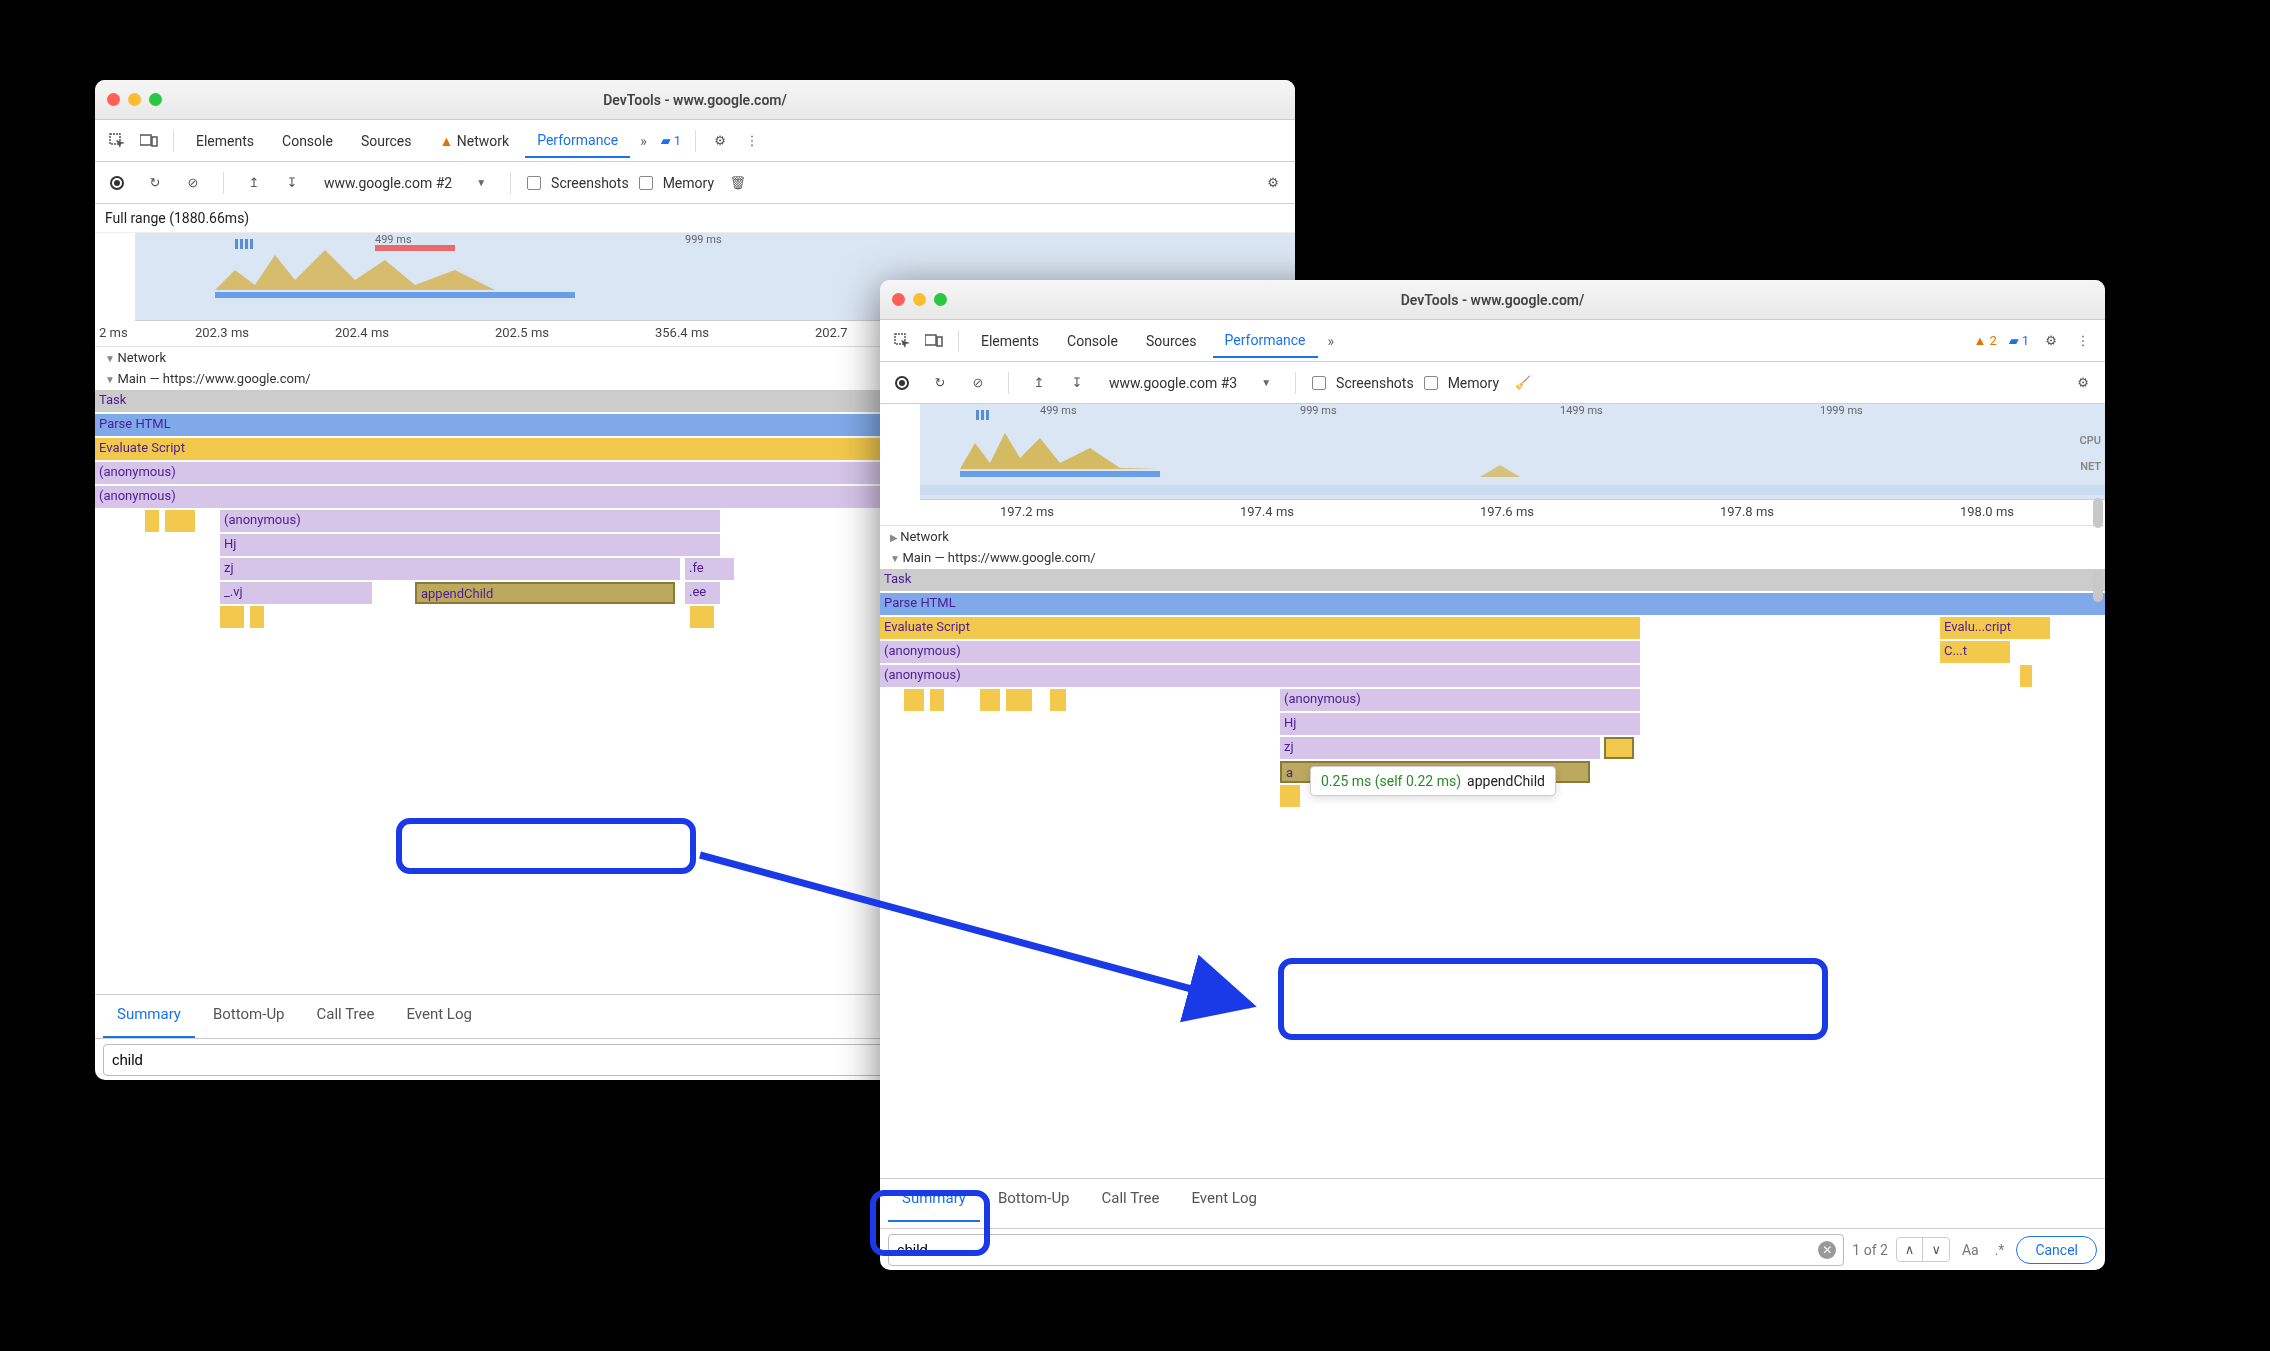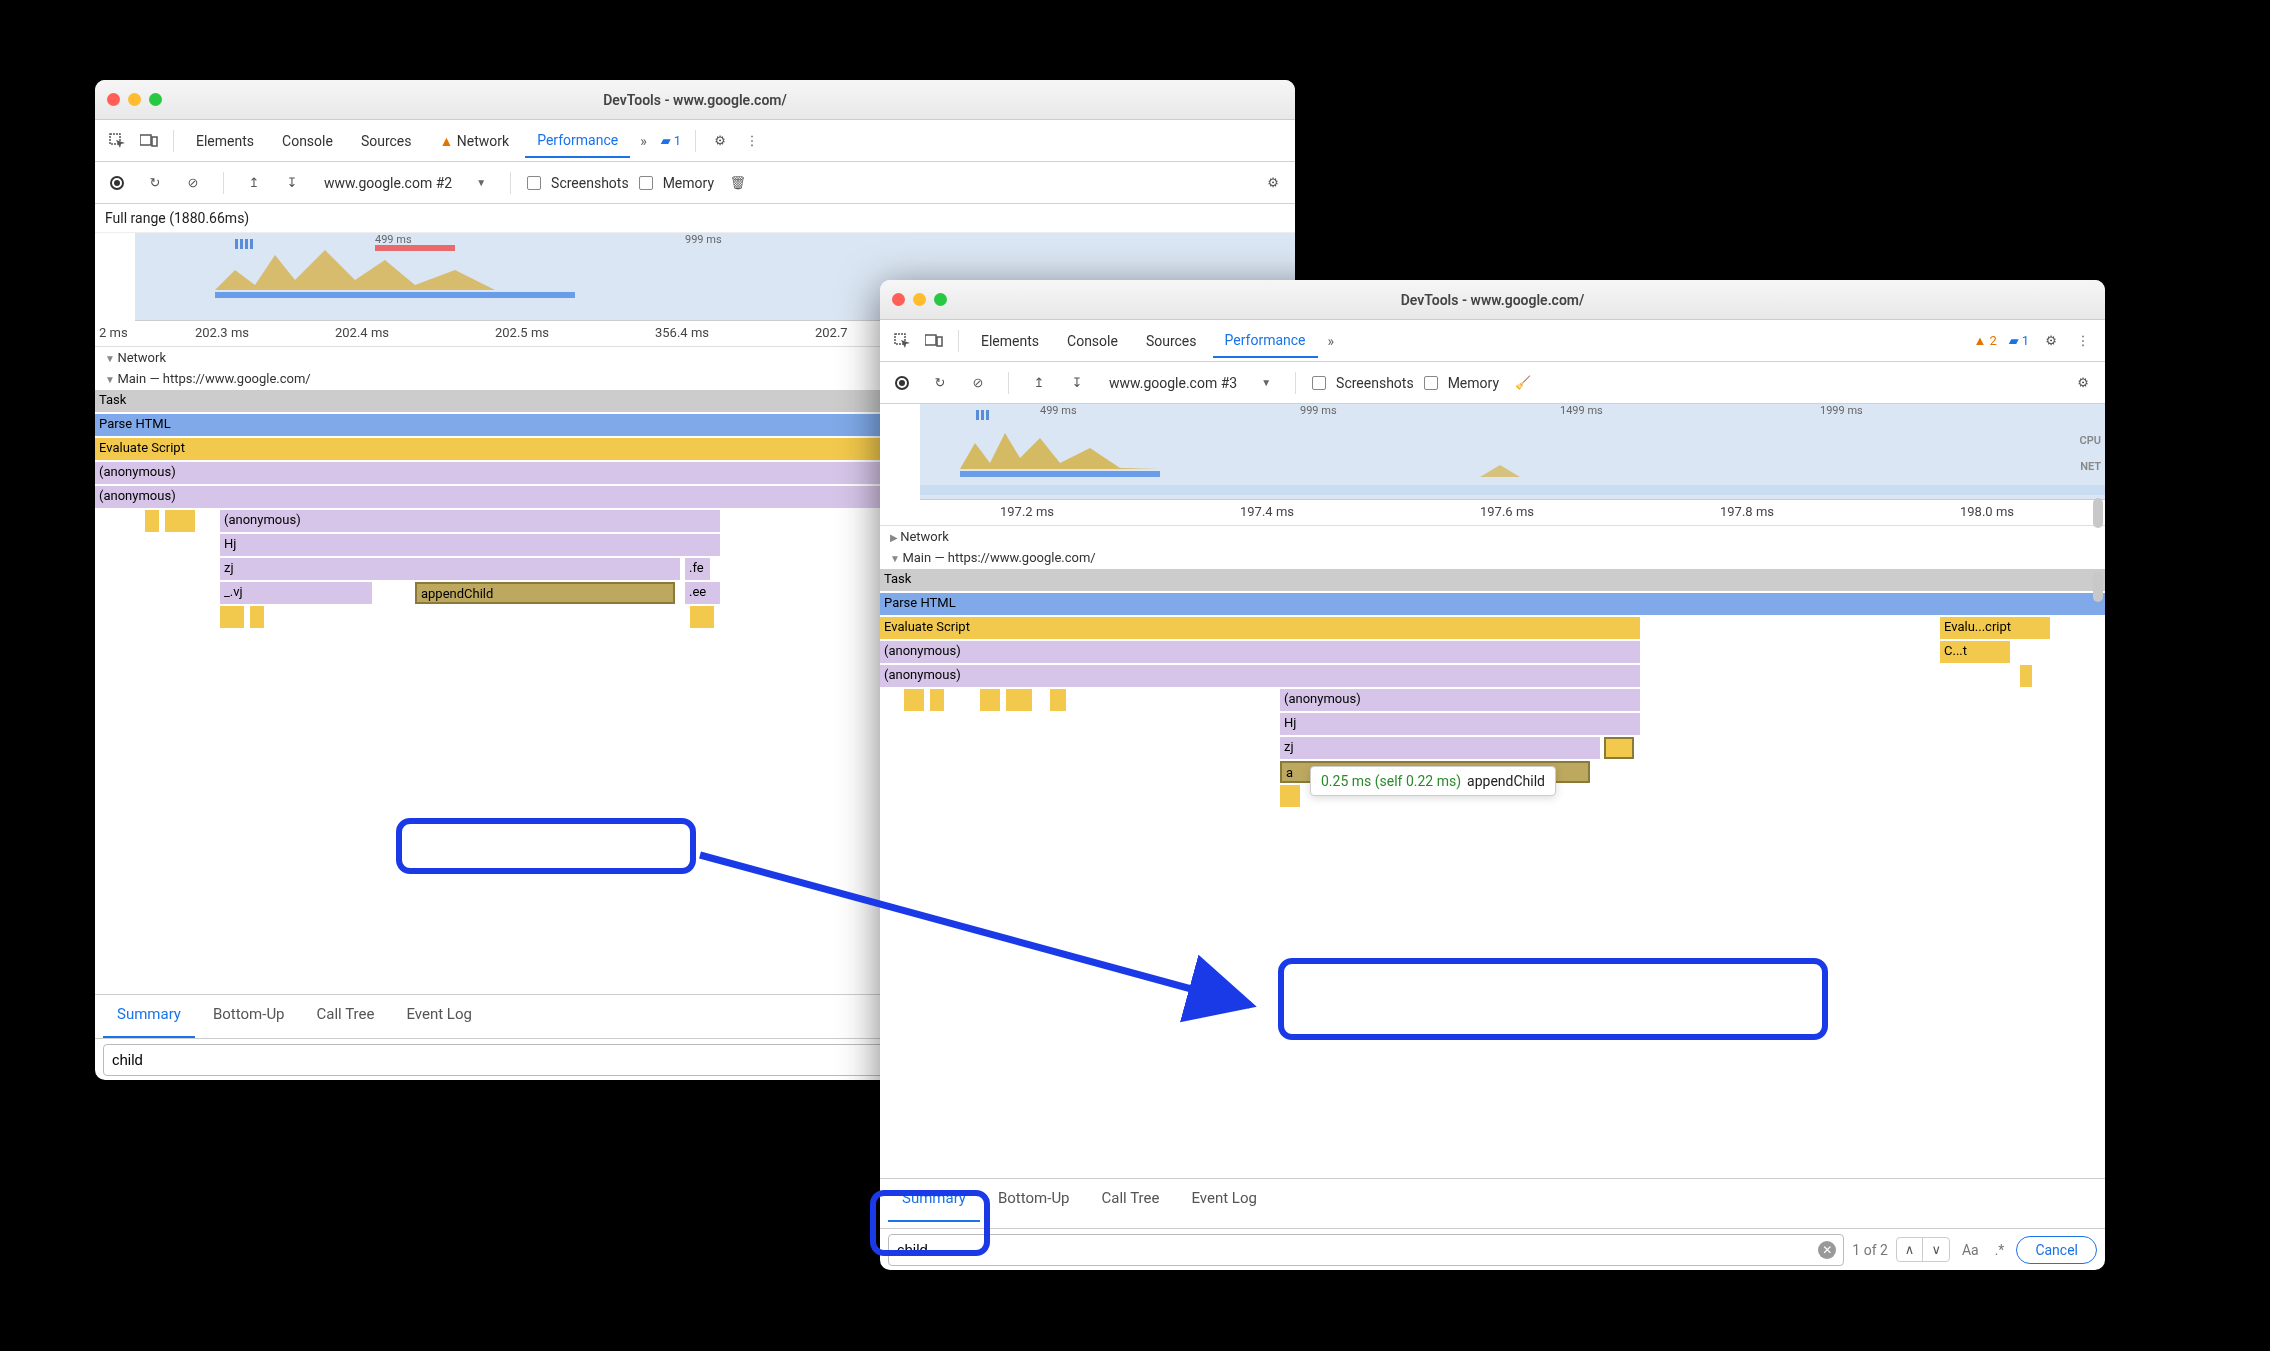--- a/index.html
+++ b/index.html
@@ -93,21 +93,21 @@
     color:#444;
     background:#fff;
   }
   .ruler span{position:absolute;top:4px;}
 
   .track-head { padding:3px 10px; font-size:13px; color:#333; background:#fff;}
   .track-head::before{content:'▼ '; color:#888; font-size:10px;}
   .track-head.collapsed::before{content:'▶ '; }
   .flame { position:relative; background:#fff;}
   .frow { height:24px; position:relative;}
-  .bar { position:absolute; top:1px; height:22px; font-size:13px; color:#000000; padding:2px 4px; overflow:hidden; white-space:nowrap;}
+  .bar { position:absolute; top:1px; height:22px; font-size:13px; color:#4c1d95; padding:2px 4px; overflow:hidden; white-space:nowrap;}
   .c-task{background:#ccc;}
   .c-parse{background:#7fa9e8;}
   .c-eval{background:#f2c94c;}
   .c-anon{background:#d6c5e8;}
   .c-fn{background:#d6c5e8;}
   .c-append{background:#bda85f;}
   .c-small{background:#f2c94c;}
 
   .summary-tabs{height:44px;border-top:1px solid #ccc;display:flex;padding:0 8px;gap:4px;}
   .stab{padding:10px 14px;font-size:15px;color:#555;}
@@ -258,21 +258,21 @@
     <div class="frow">
       <div class="bar c-small" style="left:50px;width:14px"></div>
       <div class="bar c-small" style="left:70px;width:30px"></div>
       <div class="bar c-anon" style="left:125px;width:500px">(anonymous)</div>
     </div>
     <div class="frow">
         <div class="bar c-fn" style="left:125px;width:500px">Hj</div>
       </div>
     <div class="frow">
         <div class="bar c-fn" style="left:125px;width:460px">zj</div>
-        <div class="bar c-fn" style="left:590px;width:25px">.fe</div>
+        <div class="bar c-fn" style="left:590px;width:49px">.fe</div>
       </div>
     <div class="frow">
       <div class="bar c-fn" style="left:125px;width:152px">_.vj</div>
       <div class="bar c-append" style="left:320px;width:260px;border:2px solid #8a7a3a">appendChild</div>
       <div class="bar c-fn" style="left:590px;width:35px">.ee</div>
     </div>
     <div class="frow">
       <div class="bar c-small" style="left:125px;width:24px"></div>
       <div class="bar c-small" style="left:155px;width:14px"></div>
       <div class="bar c-small" style="left:595px;width:24px"></div>

